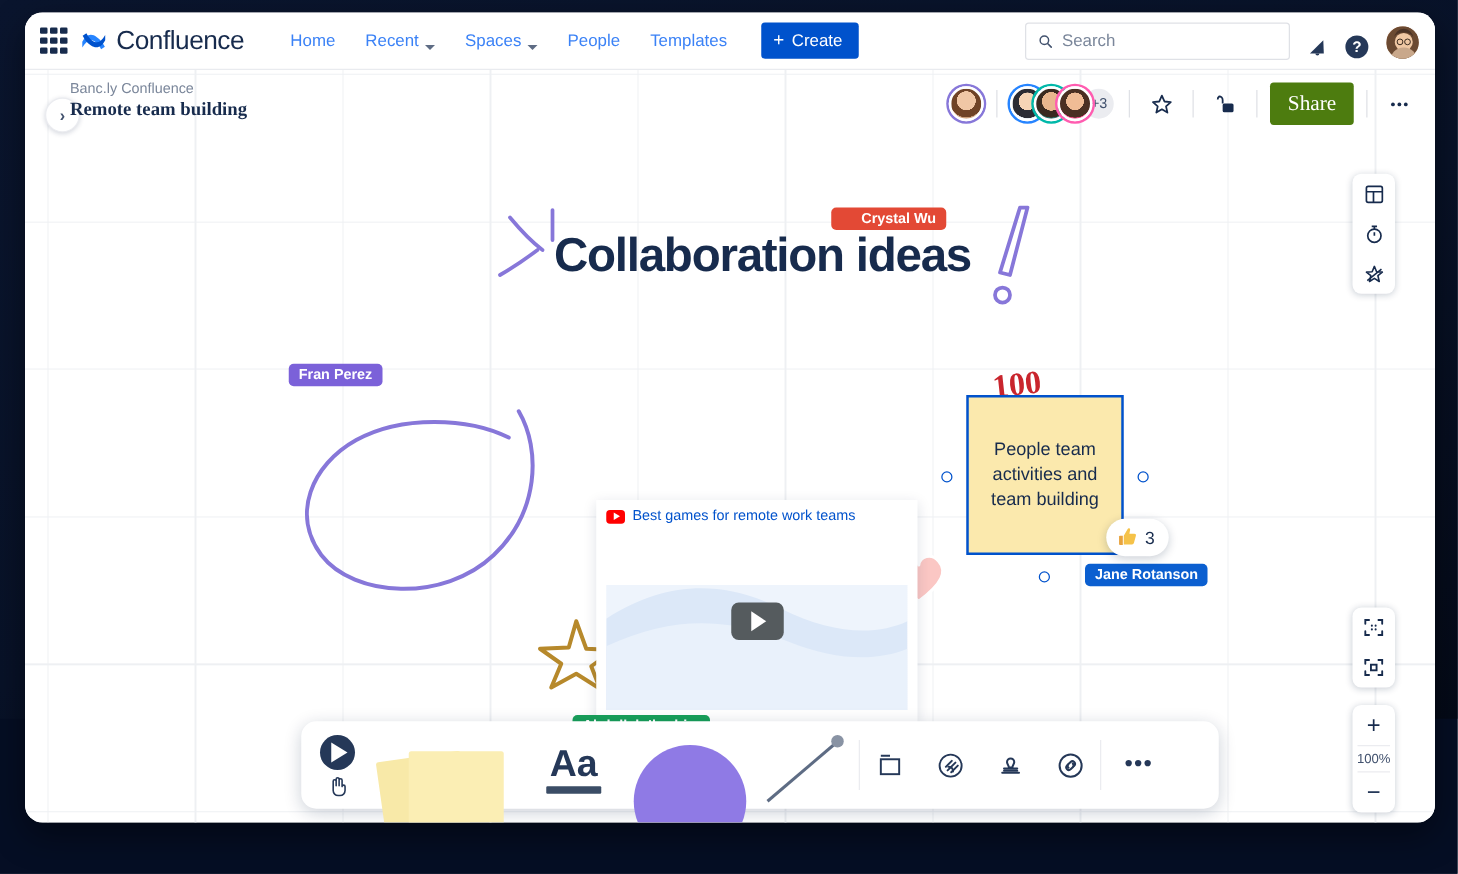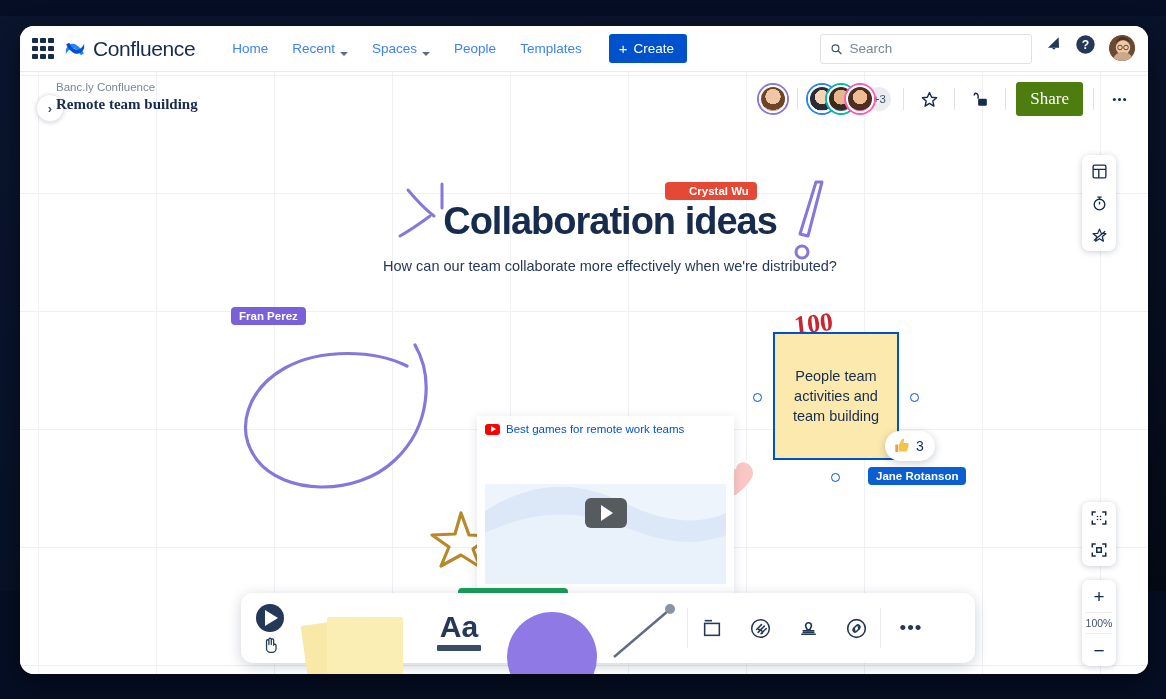--- a/index.html
+++ b/index.html
@@ -5,21 +5,21 @@
   * { box-sizing: border-box; margin: 0; padding: 0; }
   html, body {
     width: 1166px; height: 699px;
     overflow: hidden;
     background: #050e24;
     font-family: "Liberation Sans", sans-serif;
   }
 
   
   #device {
-    position: absolute; left: 0; top: 16px;
+    position: absolute; left: 0; top: 0;
     width: 1166px; height: 575px;
     background: linear-gradient(160deg, #0a152e 0%, #081228 55%, #040a18 100%);
   }
   #window {
     position: absolute;
     left: 20px; top: 10px;
     width: 1128px; height: 648px;
     background: #ffffff;
     border-radius: 14px;
     overflow: hidden;
@@ -58,21 +58,21 @@
     width:0;height:0;border-left:4px solid transparent;border-right:4px solid transparent;
     border-top:4.5px solid #5e6c84; margin-top:2px;
   }
   .create-btn {
     margin-left: 14px;
     background:#0052cc; color:#fff; font-size:13.5px;
     padding: 7px 13px 7px 10px; border:none; border-radius:3px;
     cursor:pointer; display:flex; align-items:center; gap:6px; font-family: inherit;
   }
   .plus-glyph { font-size: 15px; line-height: 1; }
-  .nav-right { margin-left:auto; display:flex; align-items:flex-start; gap: 12px; padding-right: 12px; padding-left: 44px; }
+  .nav-right { margin-left:auto; display:flex; align-items:flex-end; gap: 12px; padding-right: 12px; padding-left: 44px; }
   .searchbox {
     width: 212px; height: 30px; border:1.5px solid #dfe1e6; border-radius:3px;
     display:flex; align-items:center; gap:7px; padding: 0 9px; background:#fff; cursor:text;
   }
   .searchbox input {
     border:none; outline:none; font-size:13.5px; color:#42526e; background:transparent;
     width:100%; font-family: inherit;
   }
   .searchbox input::placeholder { color:#7a869a; }
   .nav-icon { cursor:pointer; display:flex; align-items:center; justify-content:center; }
@@ -320,21 +320,20 @@
       <path d="M18 10 C28 22 36 30 44 36" stroke="#8777d9" stroke-width="3" fill="none" stroke-linecap="round"></path>
       <path d="M52 4 L52 28" stroke="#8777d9" stroke-width="3" fill="none" stroke-linecap="round"></path>
     </svg>
 
     <svg class="deco" style="left:758px;top:104px;" width="60" height="95" viewBox="0 0 60 95">
       <path d="M38 6 L22 58 L30 60 L44 6 Z" fill="none" stroke="#8777d9" stroke-width="3" stroke-linejoin="round"></path>
       <circle cx="24" cy="76" r="6" fill="none" stroke="#8777d9" stroke-width="3"></circle>
     </svg>
 
     <div class="wb-title">Collaboration ideas</div>
-    <div class="wb-sub">How can our team collaborate more effectively when we're distributed?</div>
 
     <svg class="cursor-arrow" style="left:636px;top:122px;" width="16" height="18" viewBox="0 0 16 18">
       <path d="M2 1 L14 8 L2 16 Z" fill="#e34935"></path>
     </svg>
     <div class="cursor-tag" style="left:645px;top:110px;background:#e34935;padding-left:24px;">Crystal Wu</div>
 
     <div class="cursor-tag" style="left:211px;top:235px;background:#7b61d9;">Fran Perez</div>
     <svg class="cursor-arrow" style="left:278px;top:248px;" width="16" height="18" viewBox="0 0 16 18">
       <path d="M14 1 L2 8 L14 16 Z" fill="#7b61d9"></path>
     </svg>

